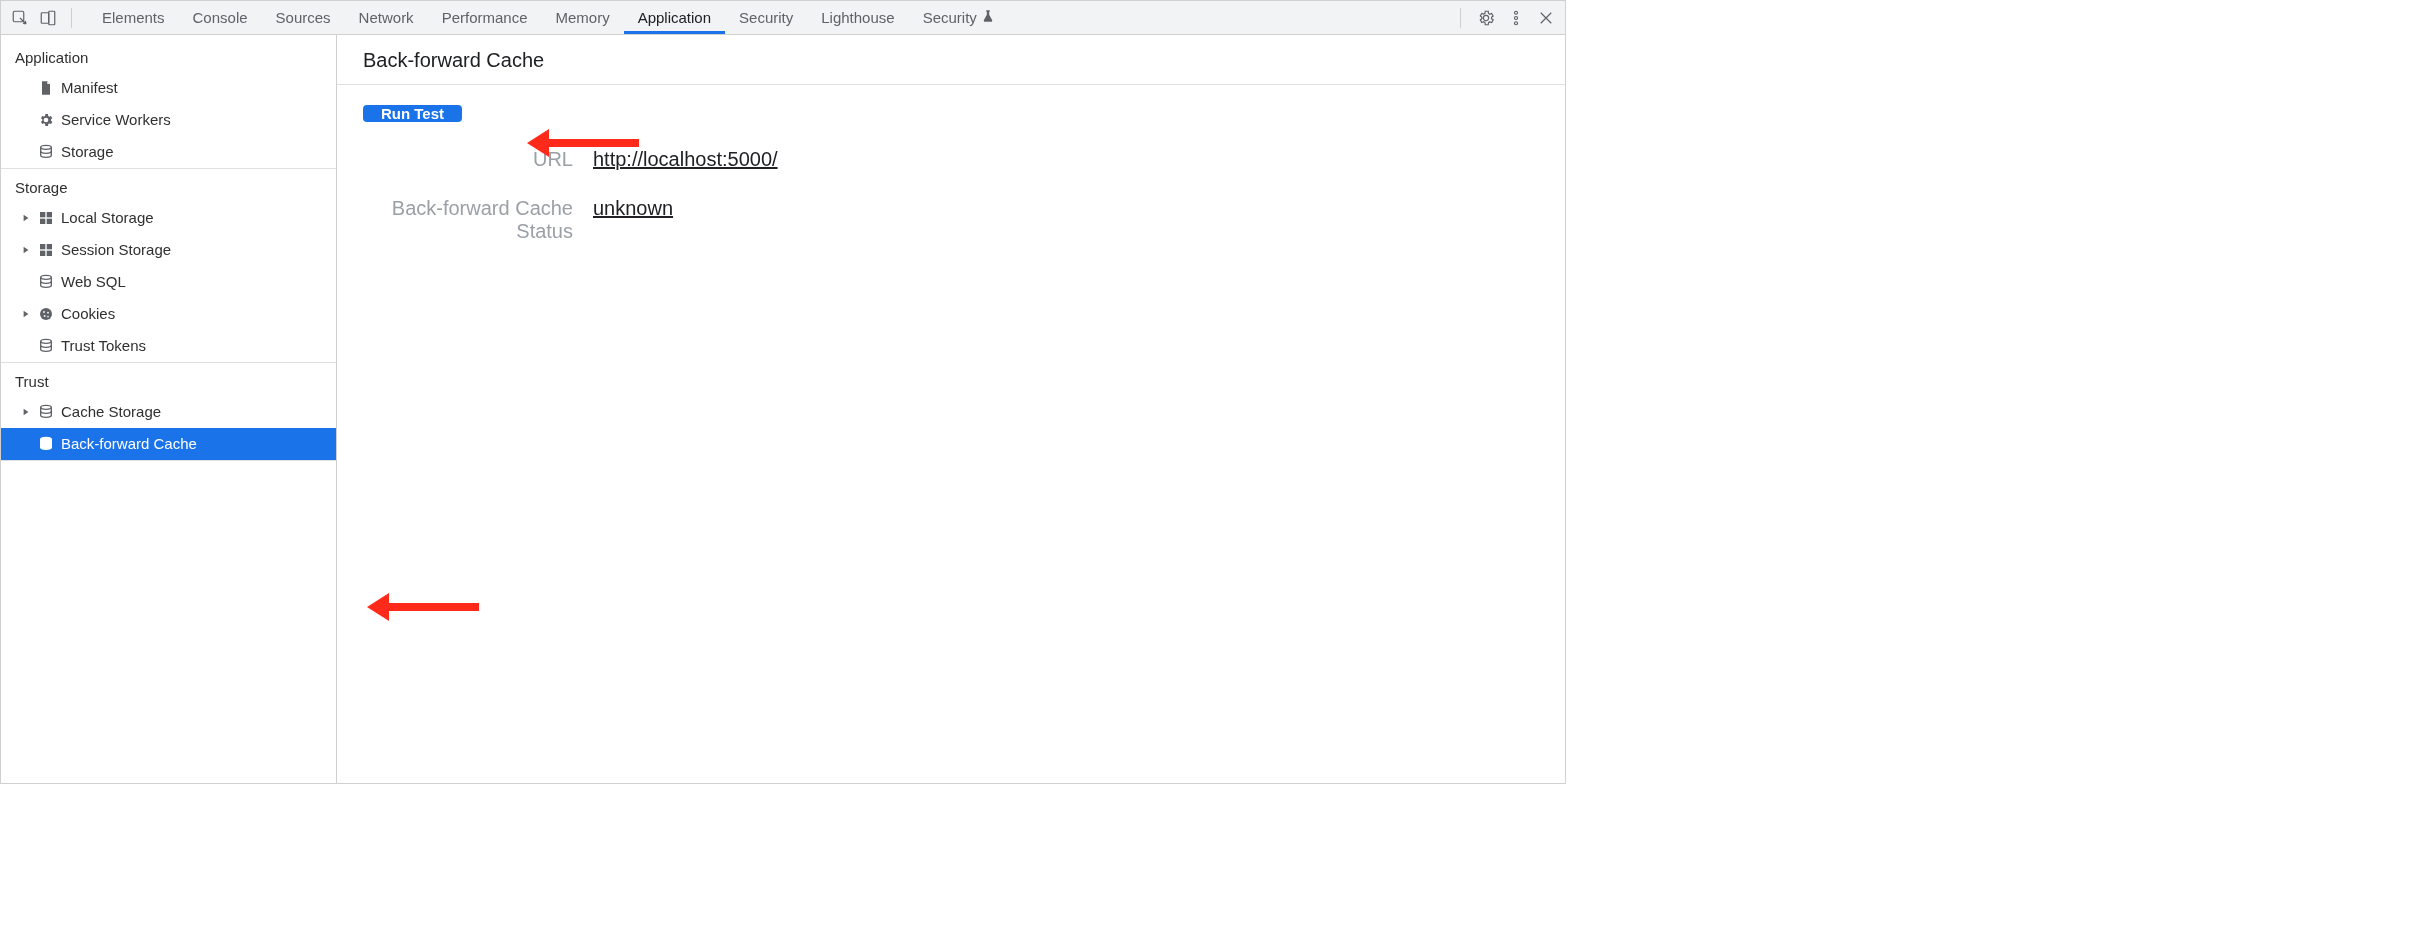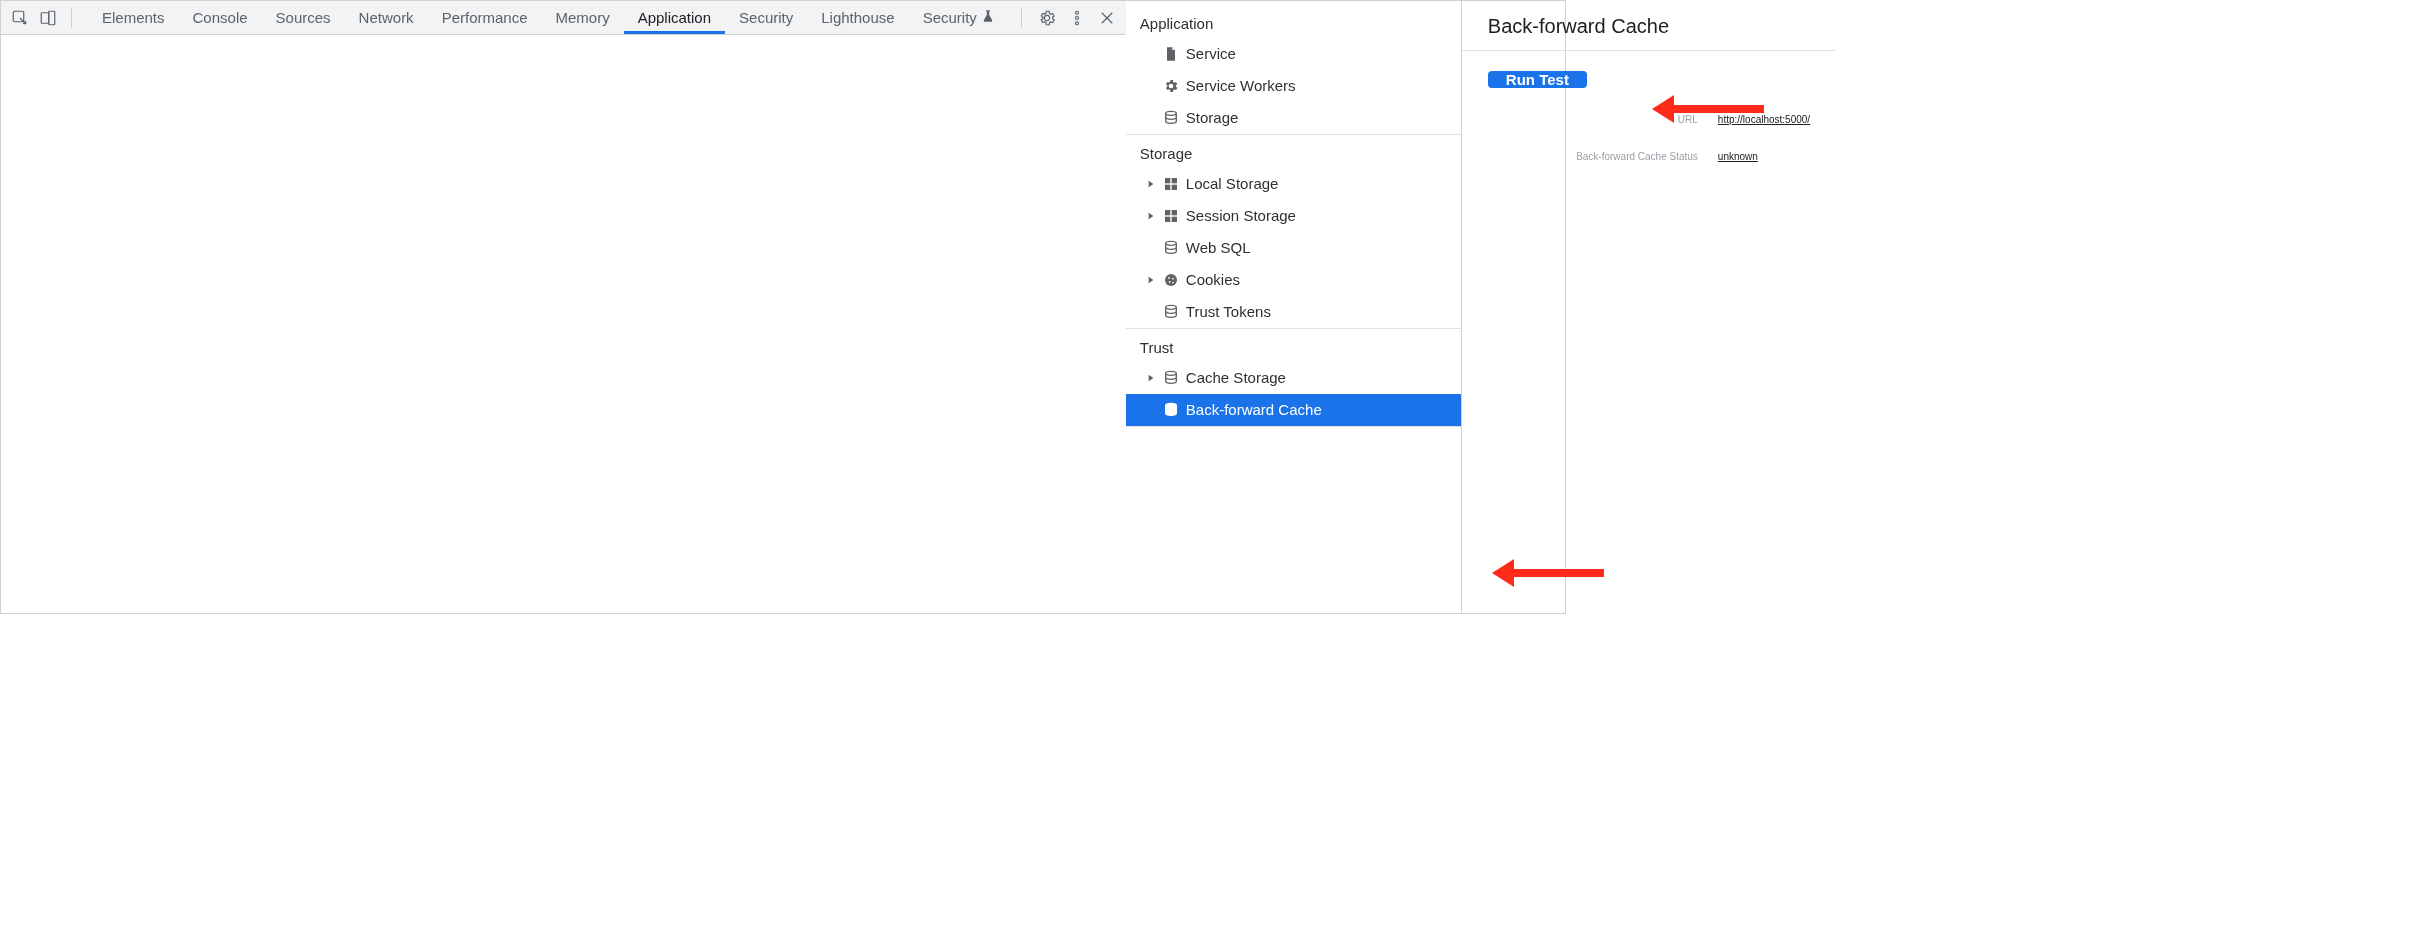--- a/index.html
+++ b/index.html
@@ -6,23 +6,23 @@
   html, body {
     margin: 0; padding: 0;
     font-family: "Helvetica Neue", Arial, sans-serif;
     font-size: 15px;
     color: #303030;
     background: #fff;
     height: 100%;
   }
   .root {
     width: 1566px;
-    height: 614px;
-    display: flex;
-    flex-direction: row;
+    height: 784px;
+    display: flex;
+    flex-direction: column;
     border: 1px solid #d0d0d0;
     background: #fff;
   }
   
   .toolbar {
     height: 34px;
     display: flex;
     align-items: center;
     background: #f1f3f4;
     border-bottom: 1px solid #d0d0d0;
@@ -147,21 +147,21 @@
     font-weight: 600;
     padding: 0 18px;
     cursor: pointer;
   }
   .info-grid {
     margin-top: 26px;
     display: grid;
     grid-template-columns: 210px auto;
     row-gap: 26px;
     column-gap: 20px;
-    font-size: 10px;
+    font-size: 20px;
   }
   .info-label {
     text-align: right;
     color: #9aa0a6;
   }
   .info-value {
     color: #202124;
     text-decoration: underline;
   }
 
@@ -272,21 +272,21 @@
 
       <div class="section-header">Application</div>
       <div class="tree-item">
         <span class="toggle none"></span>
         <span class="item-icon">
           <svg viewBox="0 0 24 24" fill="#5f6368" stroke="none">
               <path d="M6 2h8l4 4v16H6z"></path>
               <path d="M14 2v4h4" fill="#fff"></path>
             </svg>
         </span>
-        <span>Service</span>
+        <span>Manifest</span>
       </div>
       <div class="tree-item">
         <span class="toggle none"></span>
         <span class="item-icon">
           <svg viewBox="0 0 24 24" fill="#5f6368" stroke="none">
               <path d="M19.4 13a7.5 7.5 0 0 0 .1-1 7.5 7.5 0 0 0-.1-1l2.1-1.6-2-3.4-2.5 1a7.4 7.4 0 0 0-1.7-1L15 3h-4l-.4 2.9a7.4 7.4 0 0 0-1.7 1l-2.5-1-2 3.4L6.5 11a7.5 7.5 0 0 0-.1 1 7.5 7.5 0 0 0 .1 1l-2.1 1.6 2 3.4 2.5-1a7.4 7.4 0 0 0 1.7 1L11 21h4l.4-2.9a7.4 7.4 0 0 0 1.7-1l2.5 1 2-3.4Zm-7.4 2.5A3.5 3.5 0 1 1 15.5 12 3.5 3.5 0 0 1 12 15.5Z"></path>
             </svg>
         </span>
         <span>Service Workers</span>
       </div>

